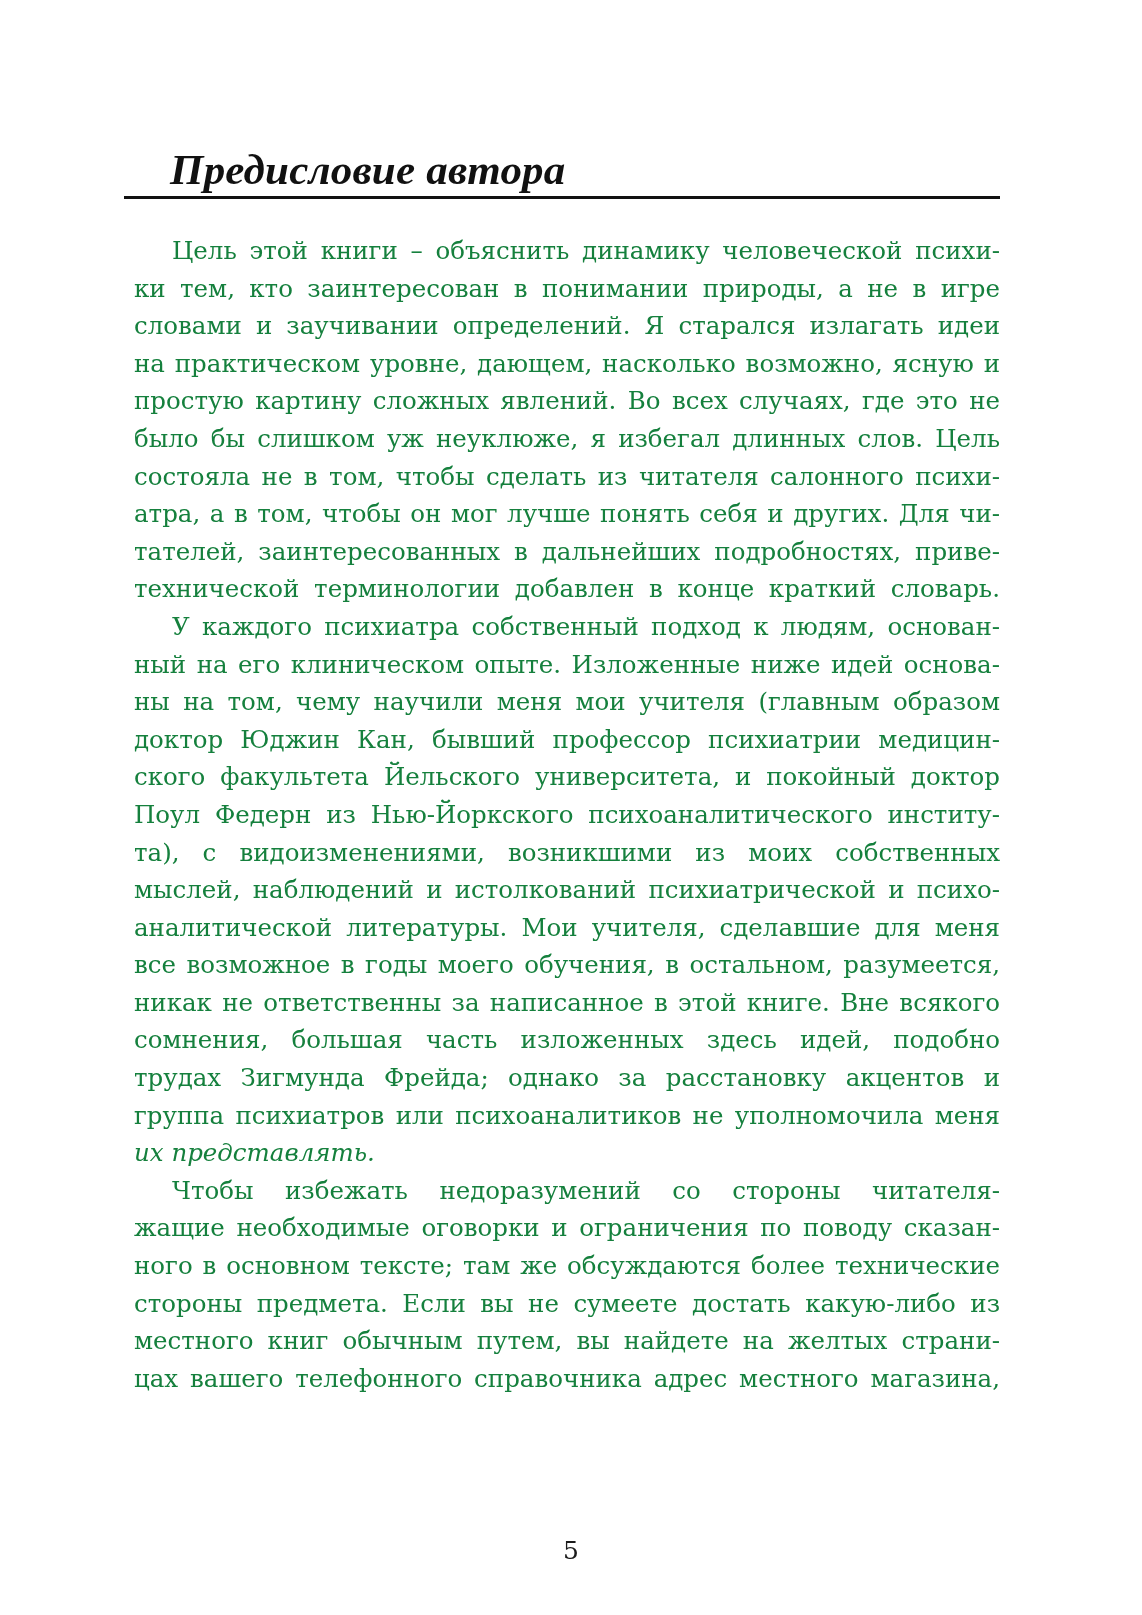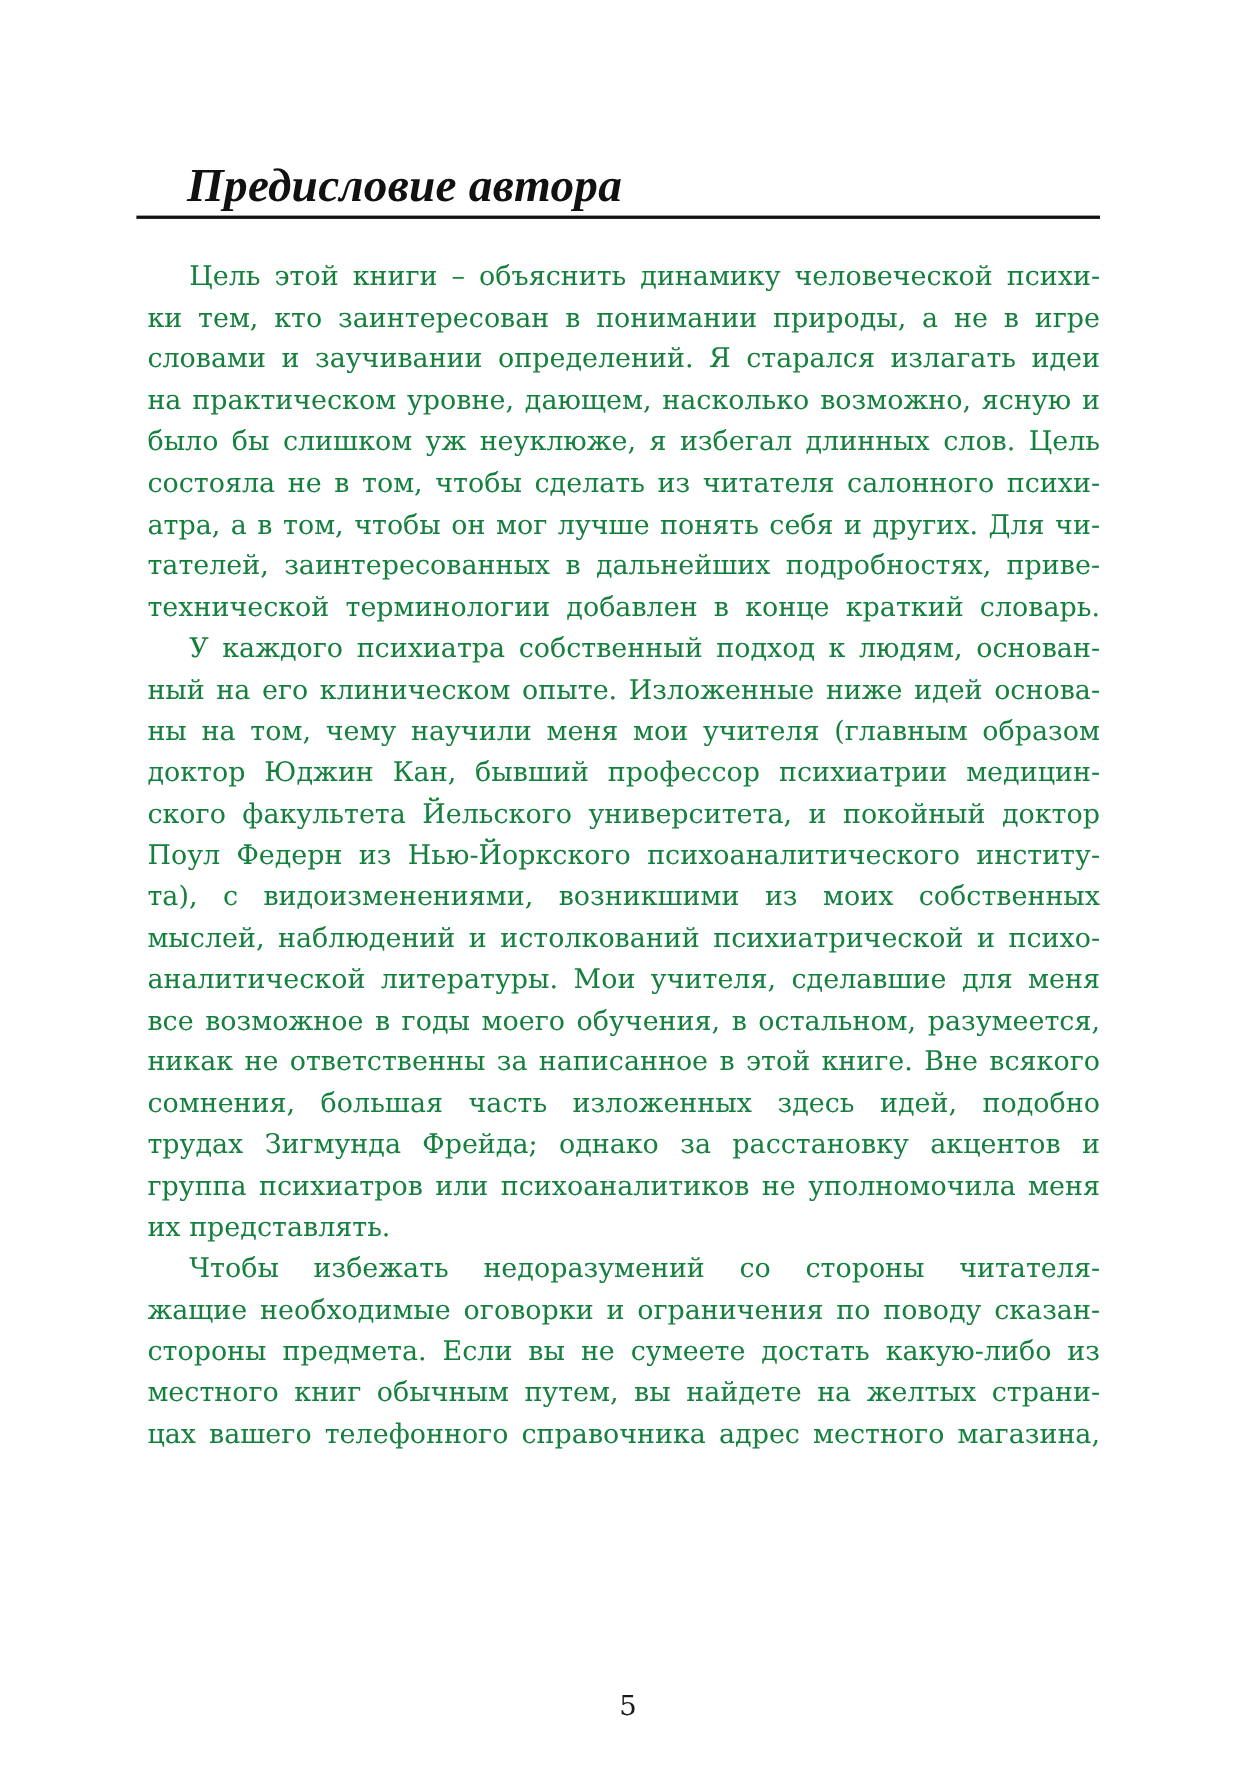--- a/index.html
+++ b/index.html
@@ -53,21 +53,21 @@
       color: #15803d;
     }
     .line {
       display: block;
       height: 37.6px;
       white-space: nowrap;
       text-align: justify;
       text-align-last: justify;
     }
     .line.indent { padding-left: 38px; }
-    .line.last { text-align-last: left; }
+    .line.last { text-align-last: left; font-style: italic; }
     .page-number {
       position: absolute;
       left: 0;
       width: 1142px;
       top: 1500px;
       text-align: center;
       font-size: 25px;
       line-height: 30px;
       color: #1a1a1a;
     }
@@ -80,20 +80,21 @@
   <div class="chapter-title">Предисловие автора</div>
   <div class="title-rule"></div>
 
   <div class="body-text">
 
     <div>
       <span class="line indent">Цель этой книги – объяснить динамику человеческой психи-</span>
       <span class="line">ки тем, кто заинтересован в понимании природы, а не в игре</span>
       <span class="line">словами и заучивании определений. Я старался излагать идеи</span>
       <span class="line">на практическом уровне, дающем, насколько возможно, ясную и</span>
+      <span class="line">простую картину сложных явлений. Во всех случаях, где это не</span>
       <span class="line">было бы слишком уж неуклюже, я избегал длинных слов. Цель</span>
       <span class="line">состояла не в том, чтобы сделать из читателя салонного психи-</span>
       <span class="line">атра, а в том, чтобы он мог лучше понять себя и других. Для чи-</span>
       <span class="line">тателей, заинтересованных в дальнейших подробностях, приве-</span>
       <span class="line">технической терминологии добавлен в конце краткий словарь.</span>
     </div>
 
     <div>
       <span class="line indent">У каждого психиатра собственный подход к людям, основан-</span>
       <span class="line">ный на его клиническом опыте. Изложенные ниже идей основа-</span>
@@ -108,20 +109,21 @@
       <span class="line">никак не ответственны за написанное в этой книге. Вне всякого</span>
       <span class="line">сомнения, большая часть изложенных здесь идей, подобно</span>
       <span class="line">трудах Зигмунда Фрейда; однако за расстановку акцентов и</span>
       <span class="line">группа психиатров или психоаналитиков не уполномочила меня</span>
       <span class="line last">их представлять.</span>
     </div>
 
     <div>
       <span class="line indent">Чтобы избежать недоразумений со стороны читателя-</span>
       <span class="line">жащие необходимые оговорки и ограничения по поводу сказан-</span>
+      <span class="line">ного в основном тексте; там же обсуждаются более технические</span>
       <span class="line">стороны предмета. Если вы не сумеете достать какую-либо из</span>
       <span class="line">местного книг обычным путем, вы найдете на желтых страни-</span>
       <span class="line">цах вашего телефонного справочника адрес местного магазина,</span>
     </div>
 
   </div>
 
   <div class="page-number">5</div>
 </div>
 

